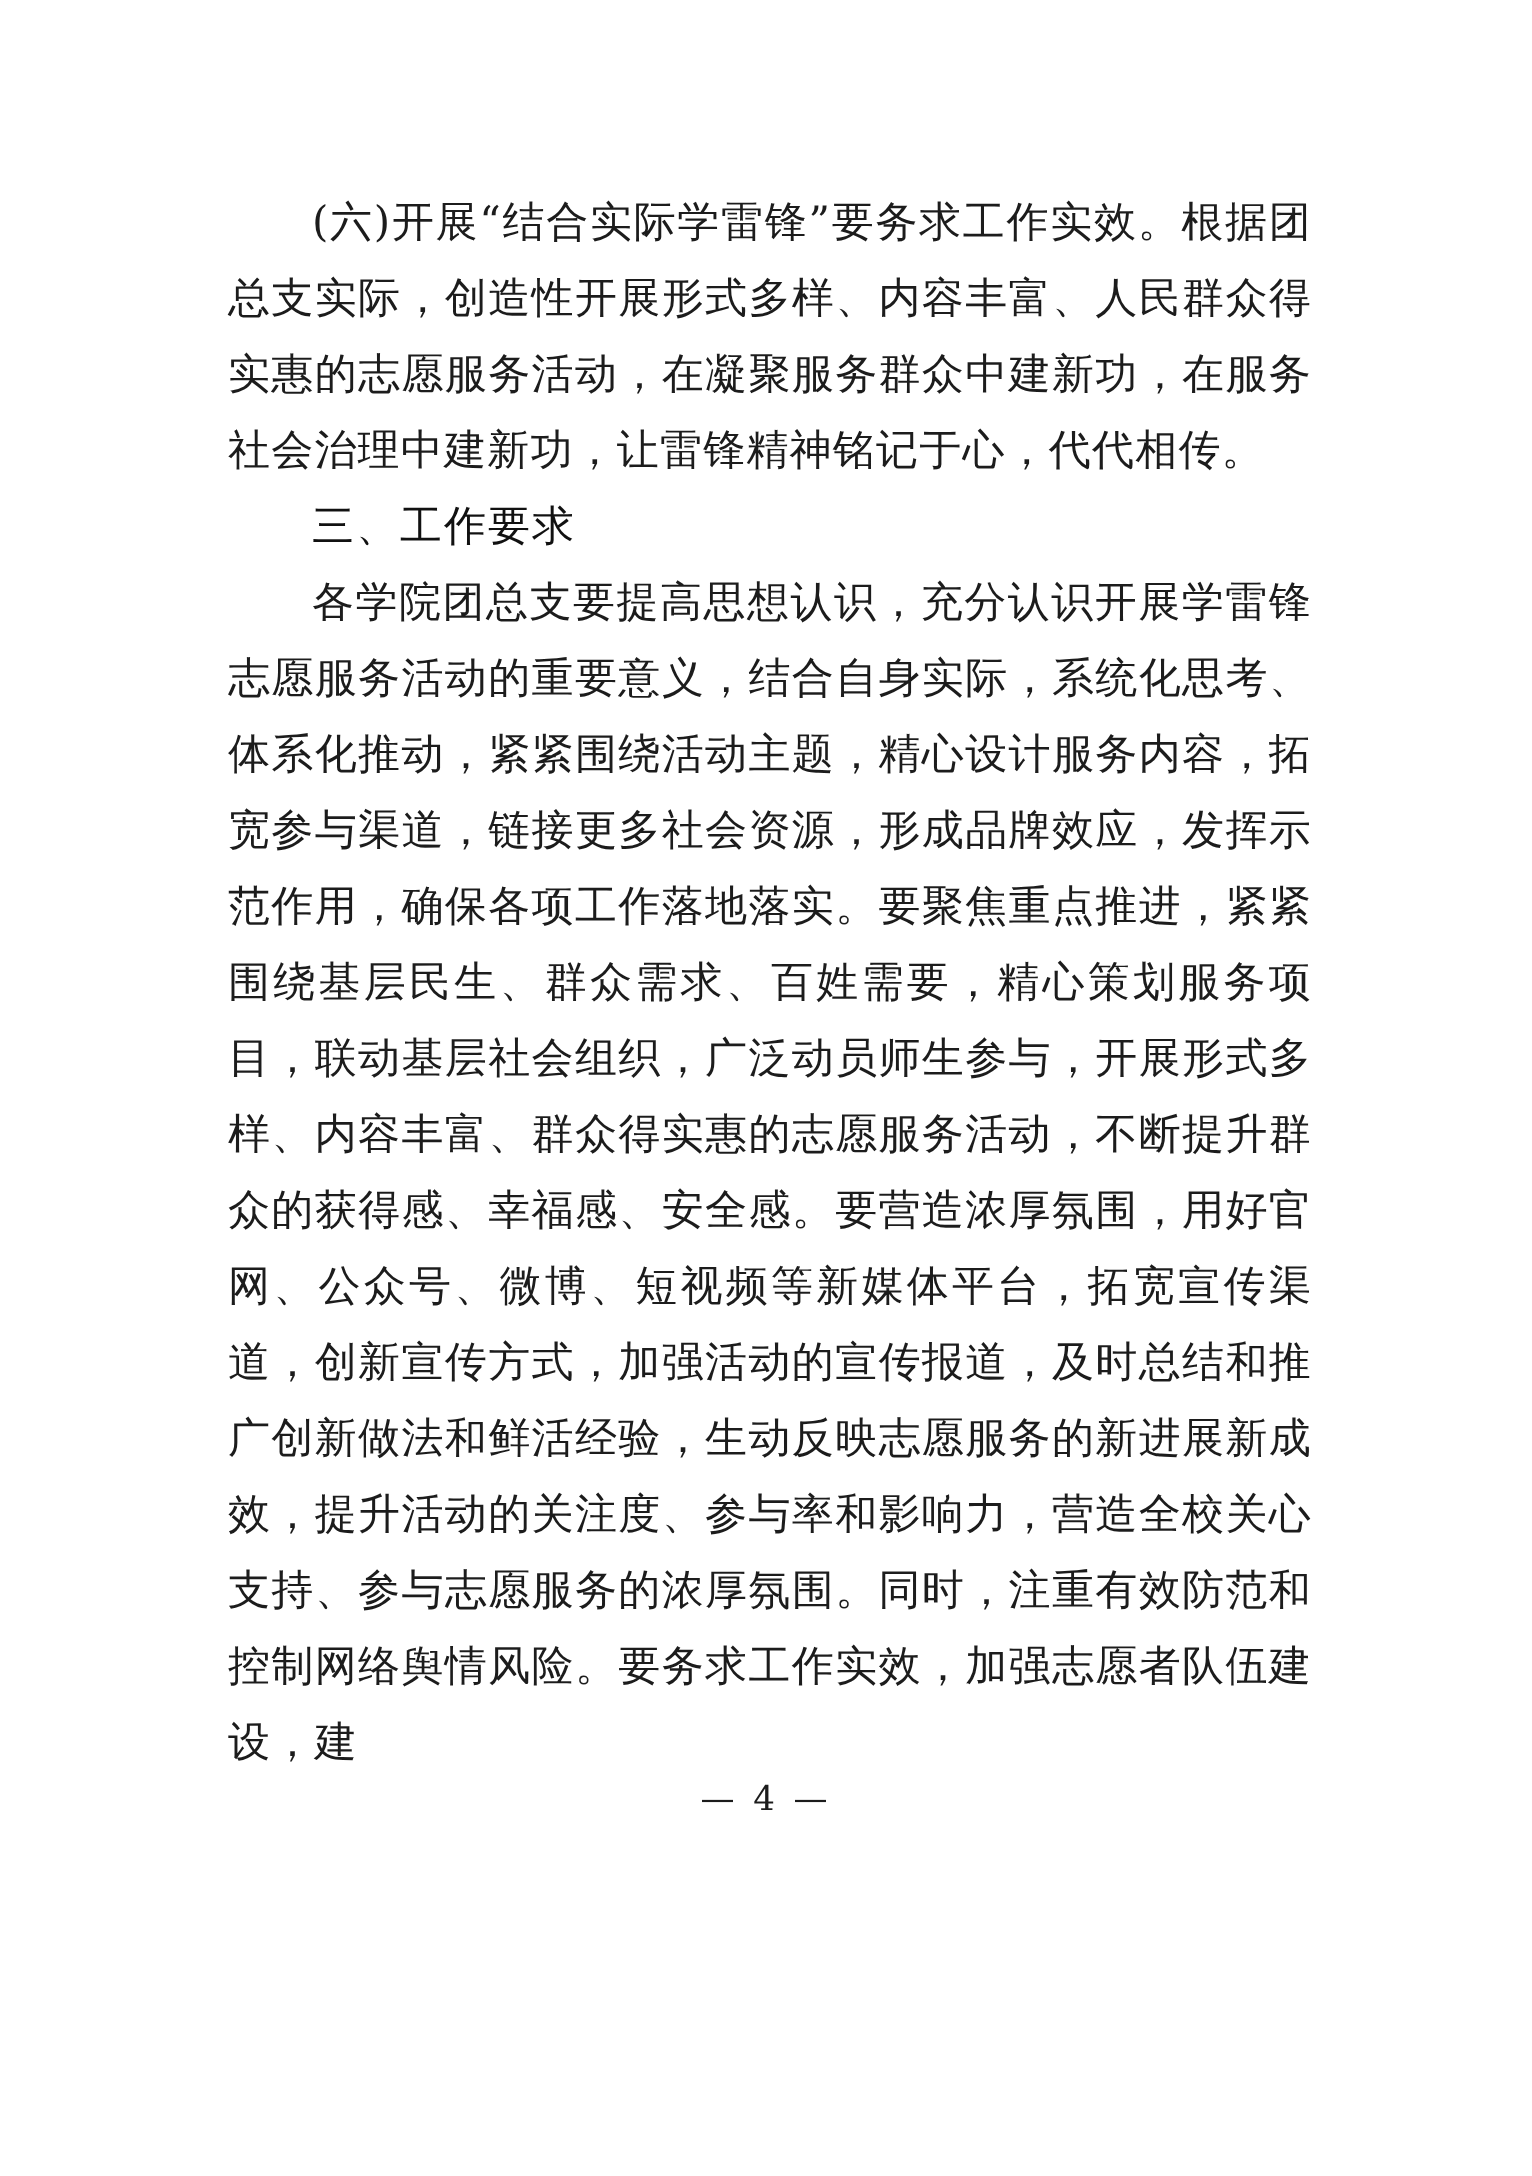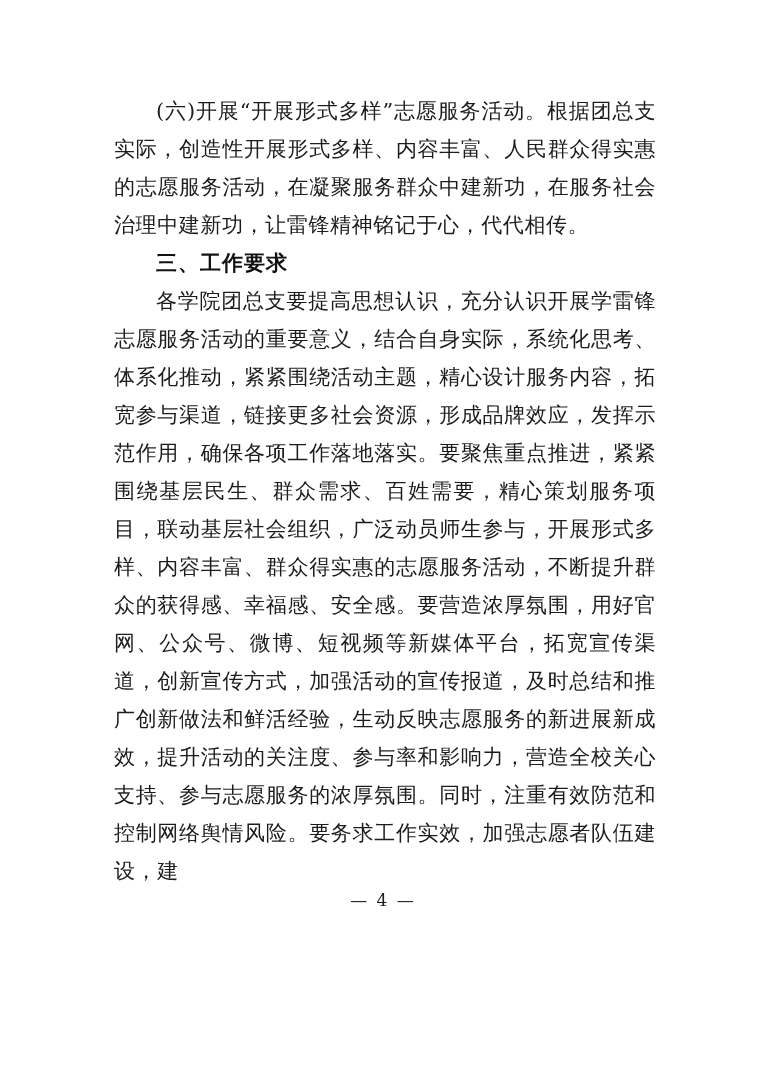--- a/index.html
+++ b/index.html
@@ -30,21 +30,21 @@
     text-align: justify;
     text-justify: inter-character;
     text-indent: 2em;
     word-break: break-all;
   }
   .heading {
     margin: 0;
     font-size: 21px;
     line-height: 38px;
     letter-spacing: 1px;
-    font-weight: bold;
+    font-weight: normal;
     text-indent: 2em;
     color: #111111;
     font-family: "DejaVu Sans", "Liberation Sans", sans-serif;
   }
   .footer {
     position: absolute;
     left: 0;
     top: 890px;
     width: 766px;
     text-align: center;
@@ -52,18 +52,18 @@
     letter-spacing: 2px;
     color: #1c1c1c;
     font-family: "DejaVu Serif", "Liberation Serif", serif;
   }
 </style>
 </head>
 <body>
 
 <div class="page">
   <div class="content">
-    <p class="para">(六)开展“开展形式多样”志愿服务活动。根据团总支实际，创造性开展形式多样、内容丰富、人民群众得实惠的志愿服务活动，在凝聚服务群众中建新功，在服务社会治理中建新功，让雷锋精神铭记于心，代代相传。</p>
+    <p class="para">(六)开展“结合实际学雷锋”要务求工作实效。根据团总支实际，创造性开展形式多样、内容丰富、人民群众得实惠的志愿服务活动，在凝聚服务群众中建新功，在服务社会治理中建新功，让雷锋精神铭记于心，代代相传。</p>
     <h3 class="heading">三、工作要求</h3>
     <p class="para">各学院团总支要提高思想认识，充分认识开展学雷锋志愿服务活动的重要意义，结合自身实际，系统化思考、体系化推动，紧紧围绕活动主题，精心设计服务内容，拓宽参与渠道，链接更多社会资源，形成品牌效应，发挥示范作用，确保各项工作落地落实。要聚焦重点推进，紧紧围绕基层民生、群众需求、百姓需要，精心策划服务项目，联动基层社会组织，广泛动员师生参与，开展形式多样、内容丰富、群众得实惠的志愿服务活动，不断提升群众的获得感、幸福感、安全感。要营造浓厚氛围，用好官网、公众号、微博、短视频等新媒体平台，拓宽宣传渠道，创新宣传方式，加强活动的宣传报道，及时总结和推广创新做法和鲜活经验，生动反映志愿服务的新进展新成效，提升活动的关注度、参与率和影响力，营造全校关心支持、参与志愿服务的浓厚氛围。同时，注重有效防范和控制网络舆情风险。要务求工作实效，加强志愿者队伍建设，建</p>
   </div>
   <div class="footer">— 4 —</div>
 </div>
 
 </body></html>

